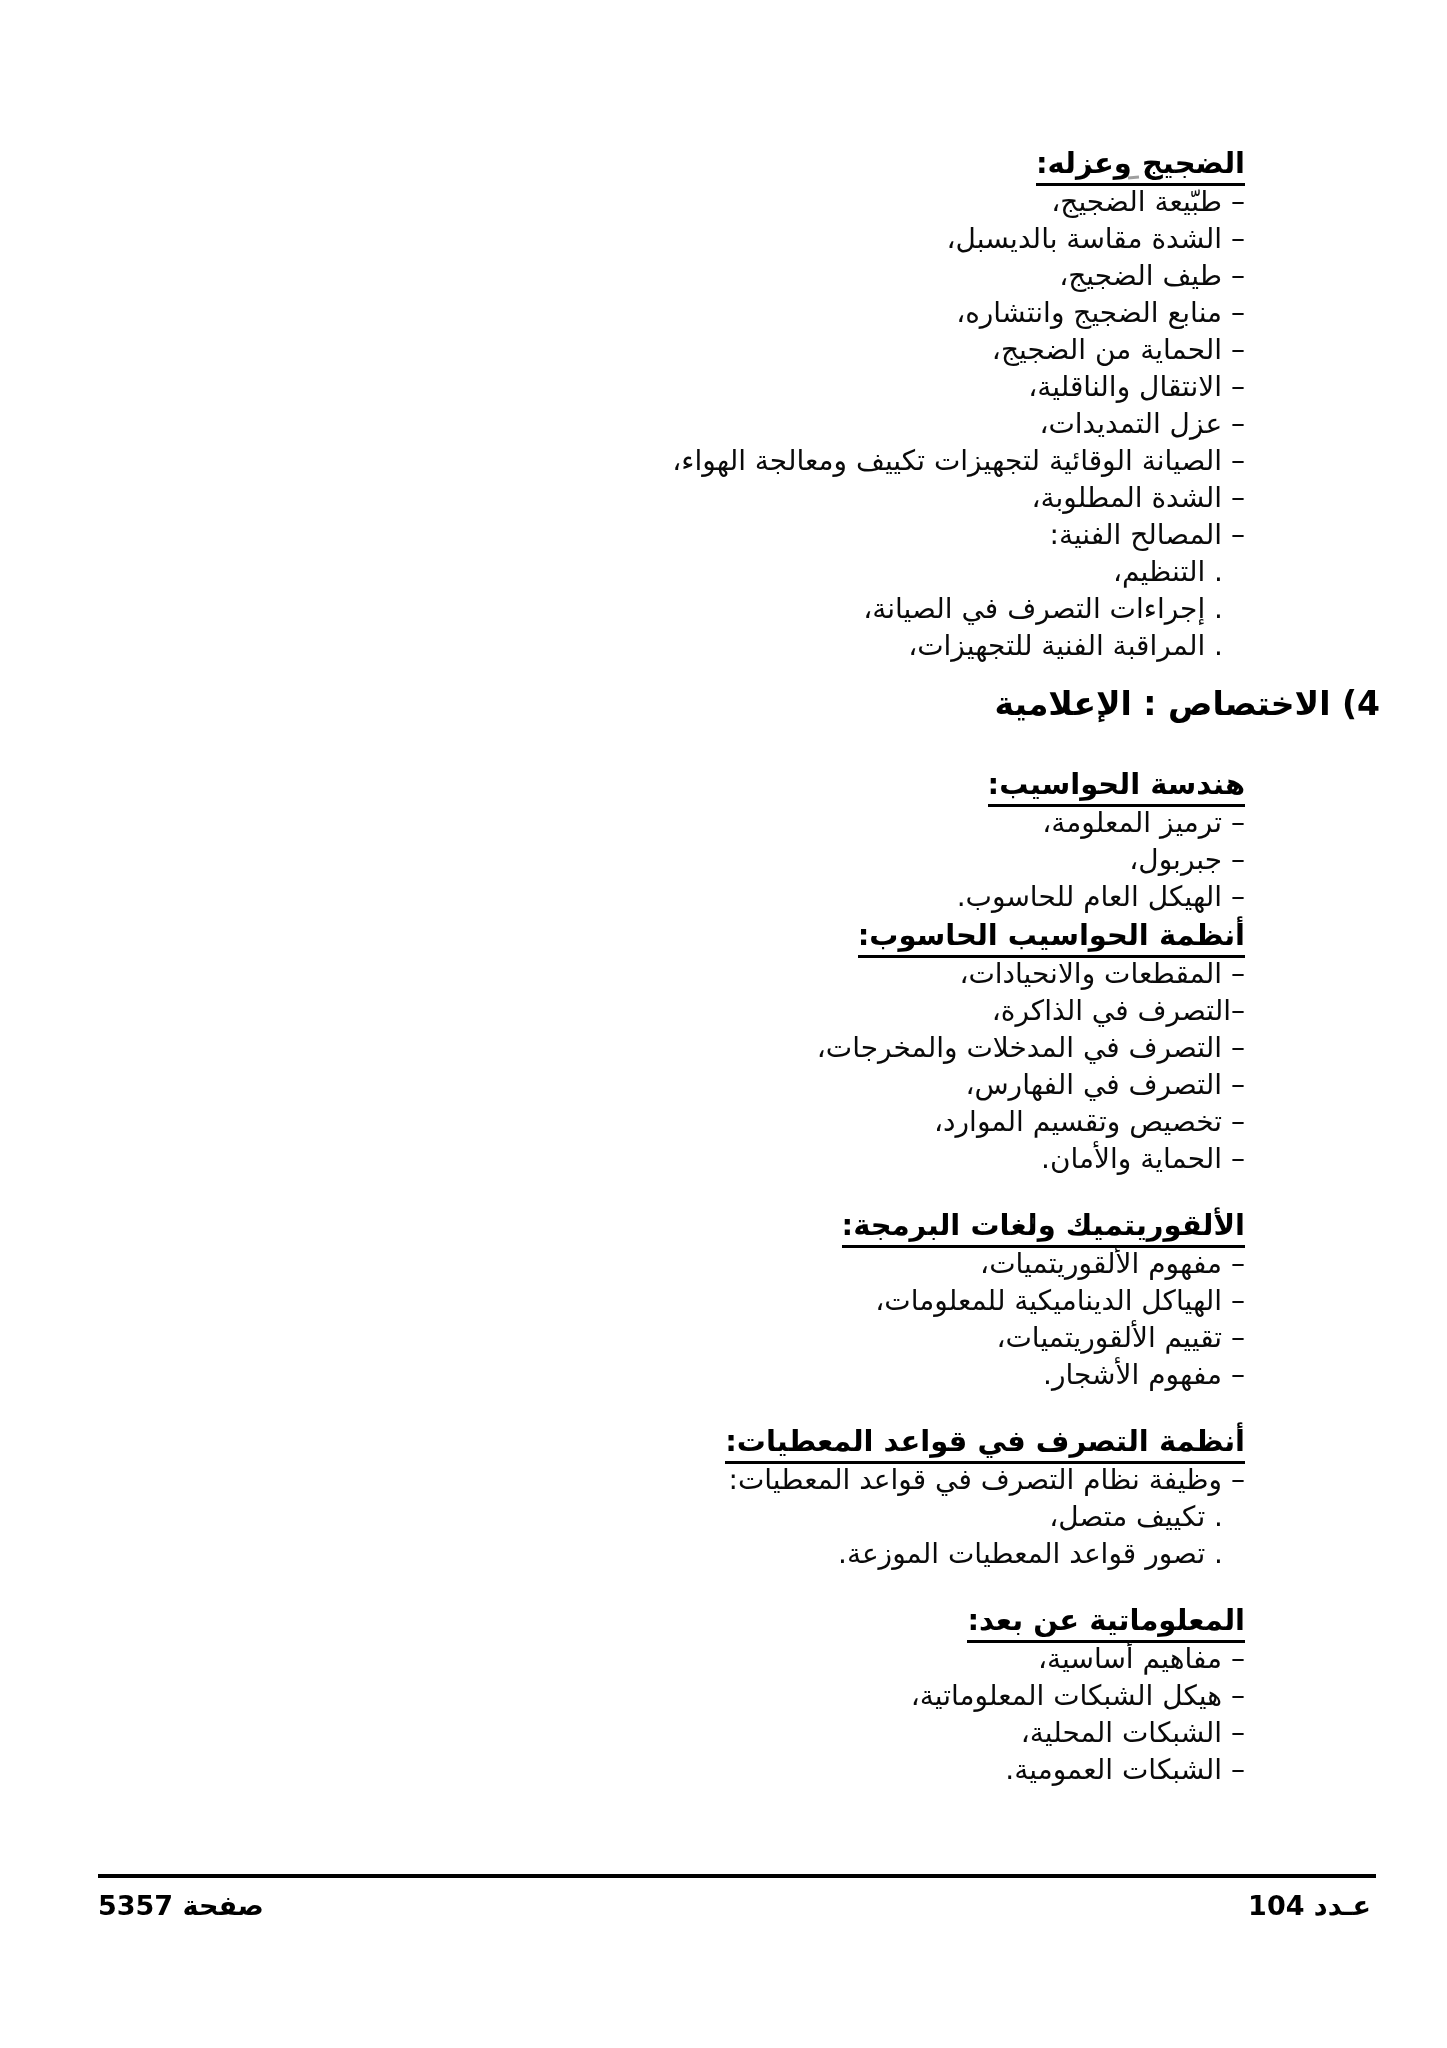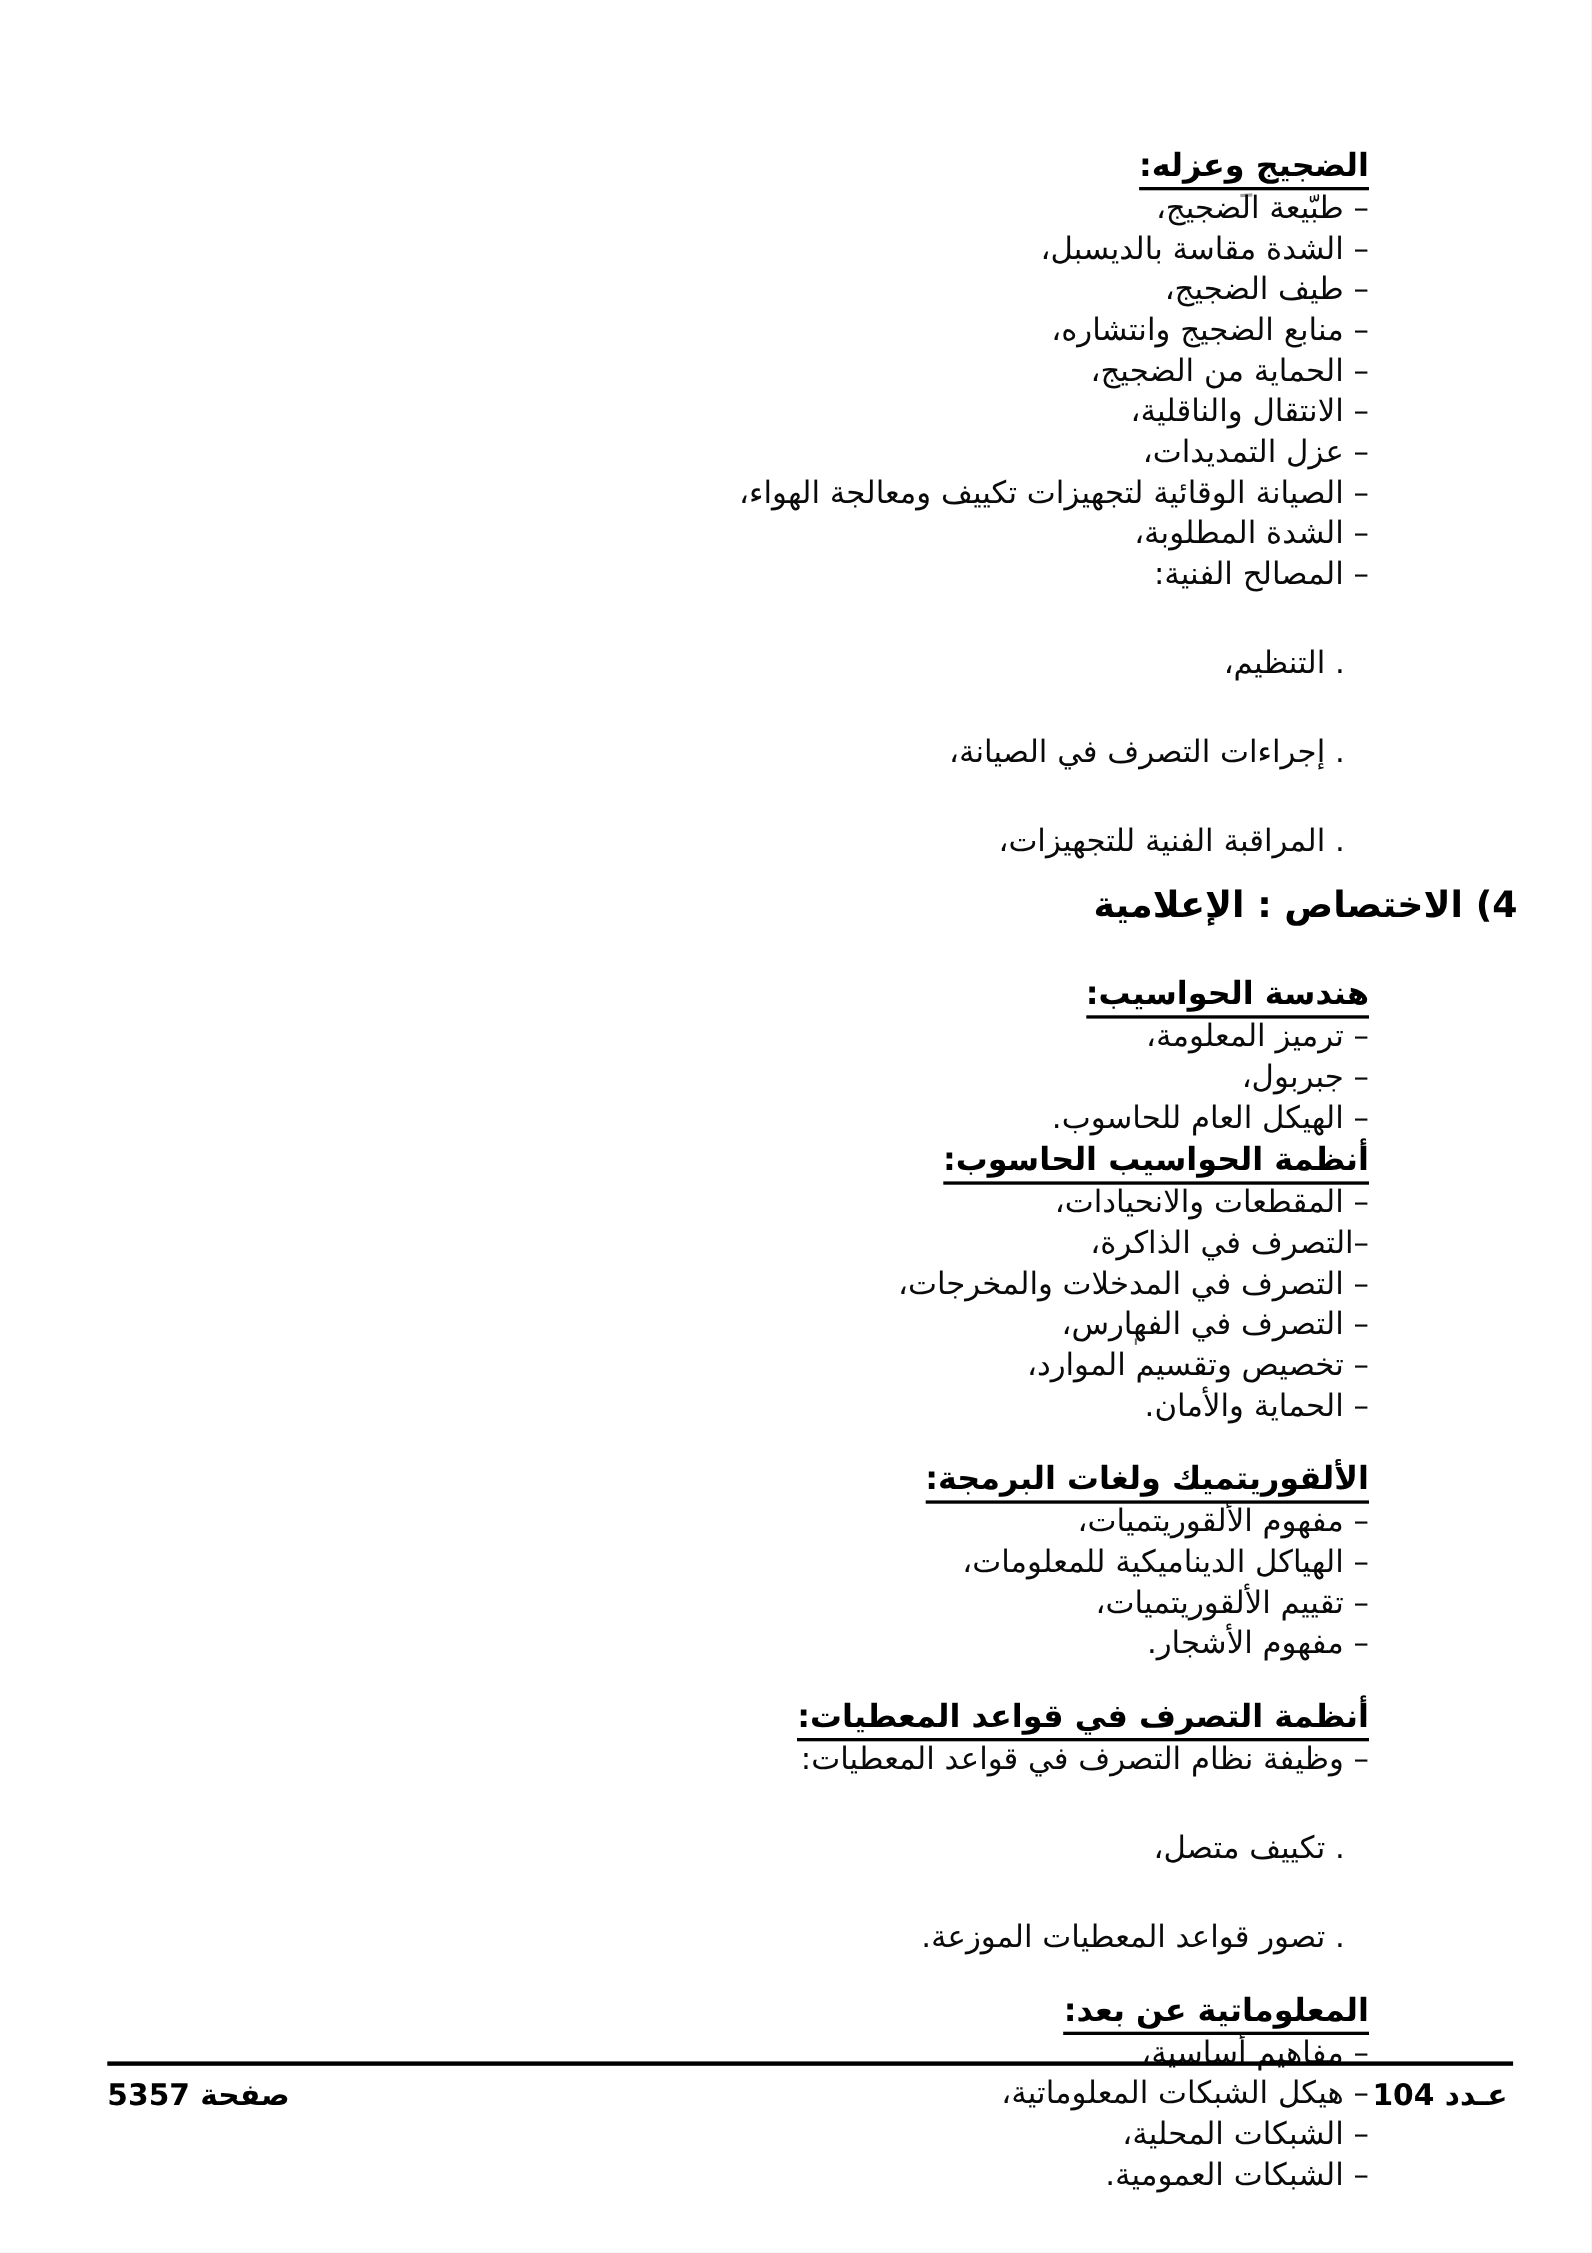--- a/index.html
+++ b/index.html
@@ -13,21 +13,21 @@
     height: 2048px;
     margin: 0 auto;
     background: #ffffff;
     overflow: hidden;
     font-family: "DejaVu Sans", sans-serif;
     color: #0a0a0a;
     direction: rtl;
   }
   .content {
     position: absolute;
-    top: 130px;
+    top: 143px;
     right: 202px;
     left: 90px;
     direction: rtl;
     text-align: right;
   }
   section.sec { margin: 0; padding: 0; }
   .topic-title {
     margin: 28px 0 0 0;
     padding: 0;
     font-size: 29px;
@@ -51,21 +51,21 @@
     color: #000;
     margin-left: -135px;
     margin-right: -135px;
     text-align: right;
   }
   .line {
     font-size: 28px;
     line-height: 37px;
     white-space: nowrap;
   }
-  .line.dot { padding-right: 22px; margin-top: 44px; }
+  .line.dot { padding-right: 22px; }
   .footer-rule {
     position: absolute;
     top: 1874px;
     left: 98px;
     right: 71px;
     height: 4px;
     background: #000;
   }
   .footer-row {
     position: absolute;

